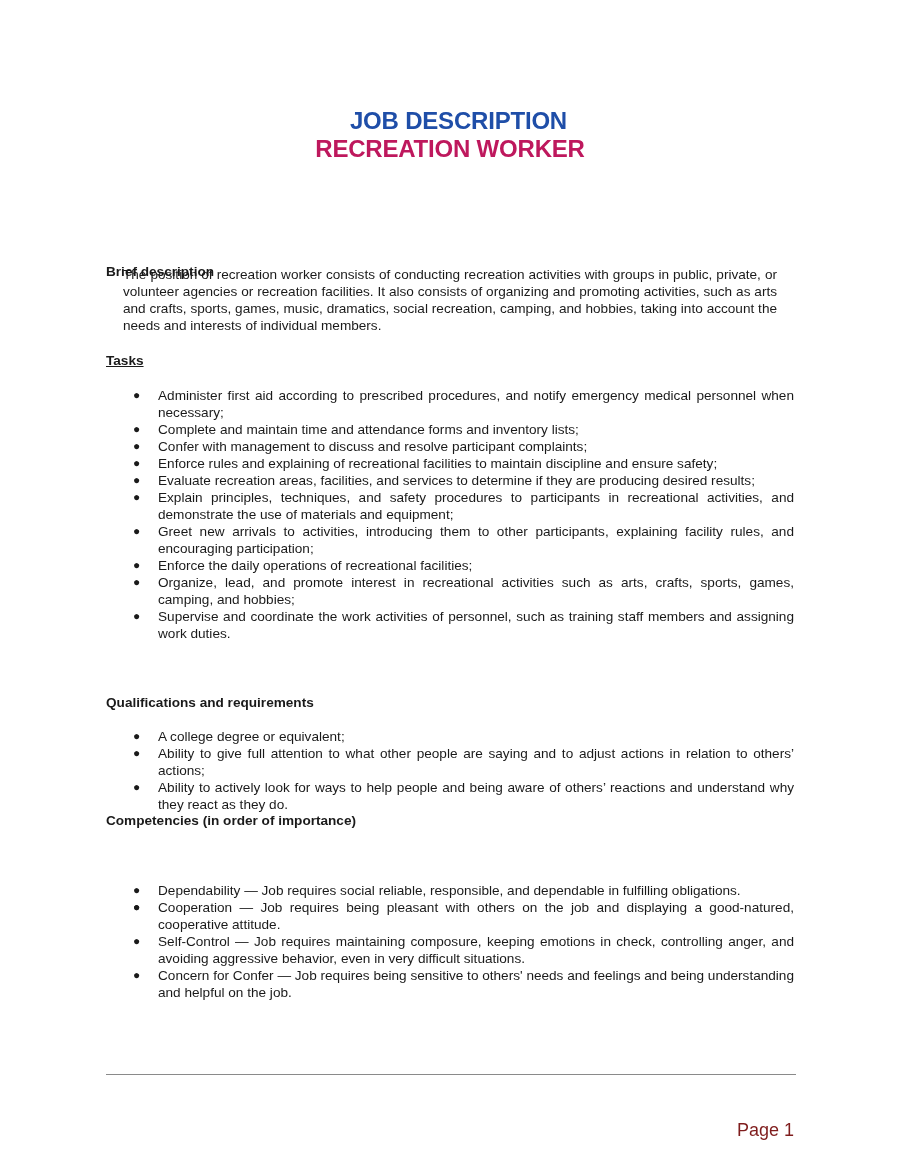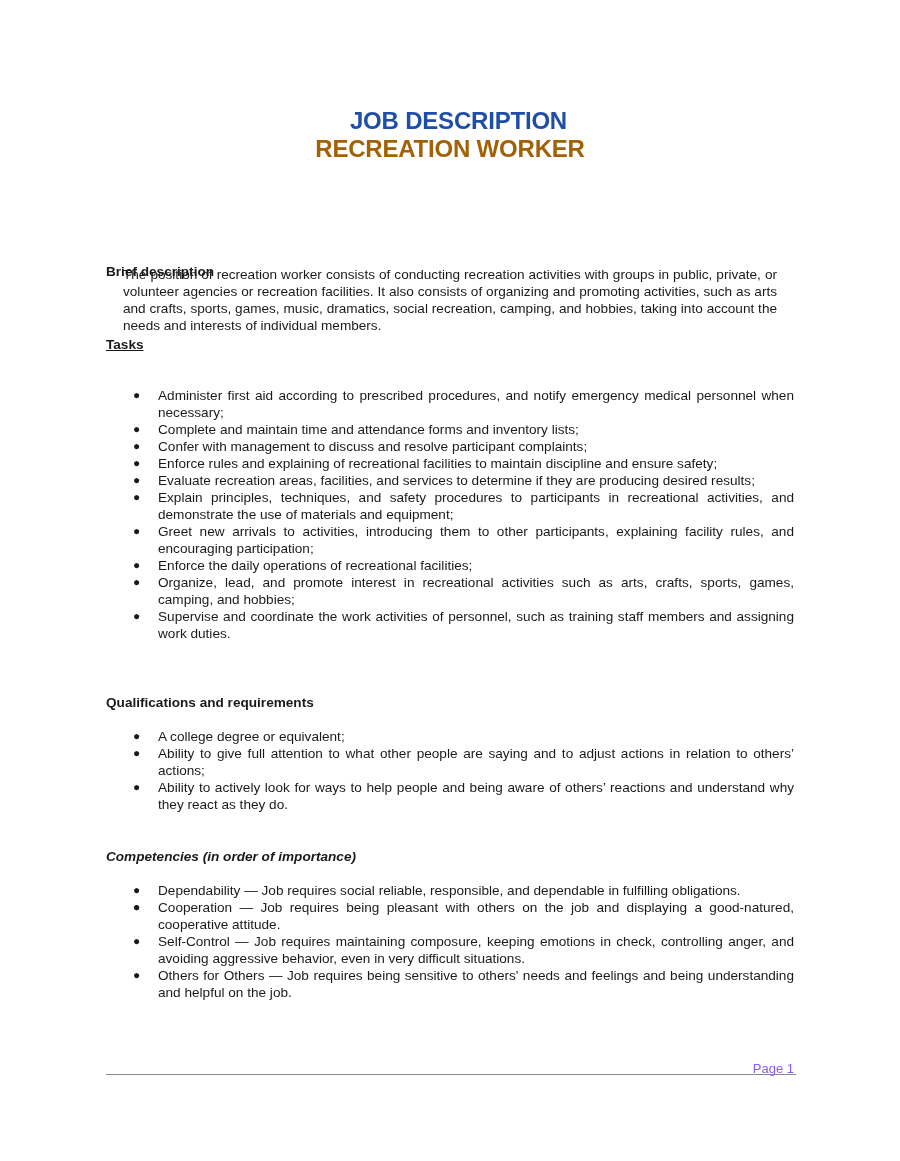--- a/index.html
+++ b/index.html
@@ -2,47 +2,47 @@
 <html><head>
 <meta charset="utf-8">
 <style>
   html, body { margin: 0; padding: 0; background: #ffffff; }
   body { width: 900px; height: 1161px; position: relative; overflow: hidden;
          font-family: "Liberation Sans", sans-serif; color: #1a1a1a; }
   .page { position: absolute; left: 0; top: 0; width: 900px; height: 1161px; }
   .title1 { position: absolute; left: 0; right: 0; top: 107px; text-align: center;
             font-size: 24px; font-weight: bold; color: #1f4ea8; letter-spacing: -0.2px; padding-left: 17px; }
   .title2 { position: absolute; left: 0; right: 0; top: 135px; text-align: center;
-            font-size: 24px; font-weight: bold; color: #a16207; letter-spacing: -0.2px; }
+            font-size: 24px; font-weight: bold; color: #be185d; letter-spacing: -0.2px; }
   .content { position: absolute; left: 106px; width: 688px; font-size: 13.6px; line-height: 17px; }
   .h { font-weight: bold; font-size: 13.6px; margin: 0; }
   .para { margin: 17px; text-align: justify; }
   ul { list-style: none; margin: 0; padding: 0; }
   li { position: relative; padding-left: 52px; text-align: justify; }
   li .bullet { position: absolute; left: 27px; top: 0; font-size: 12px; }
   .footer-rule { position: absolute; left: 106px; width: 690px; top: 1074px; height: 0;
                  border-top: 1px solid #8a8a8a; }
-  .page-num { position: absolute; right: 106px; top: 1061px; font-size: 13px; color: #8b5cf6; }
+  .page-num { position: absolute; right: 106px; top: 1120px; font-size: 18px; color: #7f1d1d; }
 </style>
 </head>
 <body>
 
 <div class="page">
 
   <div class="title1">JOB DESCRIPTION</div>
   <div class="title2">RECREATION WORKER</div>
 
   <div class="content" style="top:215px;margin-top:48px;">
     <p class="h">Brief description</p>
   </div>
   <div class="content" style="top:249px;">
     <p class="para">The position of recreation worker consists of conducting recreation activities with groups in public, private, or volunteer agencies or recreation facilities. It also consists of organizing and promoting activities, such as arts and crafts, sports, games, music, dramatics, social recreation, camping, and hobbies, taking into account the needs and interests of individual members.</p>
   </div>
 
-  <div class="content" style="top:336px;text-decoration:underline;">
+  <div class="content" style="top:352px;text-decoration:underline;">
     <p class="h">Tasks</p>
   </div>
   <div class="content" style="top:387px;">
     <ul>
         <li><span class="bullet">●</span><span>Administer first aid according to prescribed procedures, and notify emergency medical personnel when necessary;</span></li>
         <li><span class="bullet">●</span><span>Complete and maintain time and attendance forms and inventory lists;</span></li>
         <li><span class="bullet">●</span><span>Confer with management to discuss and resolve participant complaints;</span></li>
         <li><span class="bullet">●</span><span>Enforce rules and explaining of recreational facilities to maintain discipline and ensure safety;</span></li>
         <li><span class="bullet">●</span><span>Evaluate recreation areas, facilities, and services to determine if they are producing desired results;</span></li>
         <li><span class="bullet">●</span><span>Explain principles, techniques, and safety procedures to participants in recreational activities, and demonstrate the use of materials and equipment;</span></li>
@@ -57,28 +57,28 @@
     <p class="h">Qualifications and requirements</p>
   </div>
   <div class="content" style="top:728px;">
     <ul>
         <li><span class="bullet">●</span><span>A college degree or equivalent;</span></li>
         <li><span class="bullet">●</span><span>Ability to give full attention to what other people are saying and to adjust actions in relation to others’ actions;</span></li>
         <li><span class="bullet">●</span><span>Ability to actively look for ways to help people and being aware of others’ reactions and understand why they react as they do.</span></li>
       </ul>
   </div>
 
-  <div class="content" style="top:848px;font-style:italic;">
+  <div class="content" style="top:812px;">
     <p class="h">Competencies (in order of importance)</p>
   </div>
   <div class="content" style="top:882px;">
     <ul>
         <li><span class="bullet">●</span><span>Dependability — Job requires social reliable, responsible, and dependable in fulfilling obligations.</span></li>
         <li><span class="bullet">●</span></li>
         <li><span class="bullet">●</span><span>Cooperation — Job requires being pleasant with others on the job and displaying a good-natured, cooperative attitude.</span></li>
         <li><span class="bullet">●</span><span>Self-Control — Job requires maintaining composure, keeping emotions in check, controlling anger, and avoiding aggressive behavior, even in very difficult situations.</span></li>
-        <li><span class="bullet">●</span><span>Others for Others — Job requires being sensitive to others' needs and feelings and being understanding and helpful on the job.</span></li>
+        <li><span class="bullet">●</span><span>Concern for Confer — Job requires being sensitive to others' needs and feelings and being understanding and helpful on the job.</span></li>
       </ul>
   </div>
 
   <div class="footer-rule"></div>
   <div class="page-num">Page 1</div>
 </div>
 
 </body></html>

